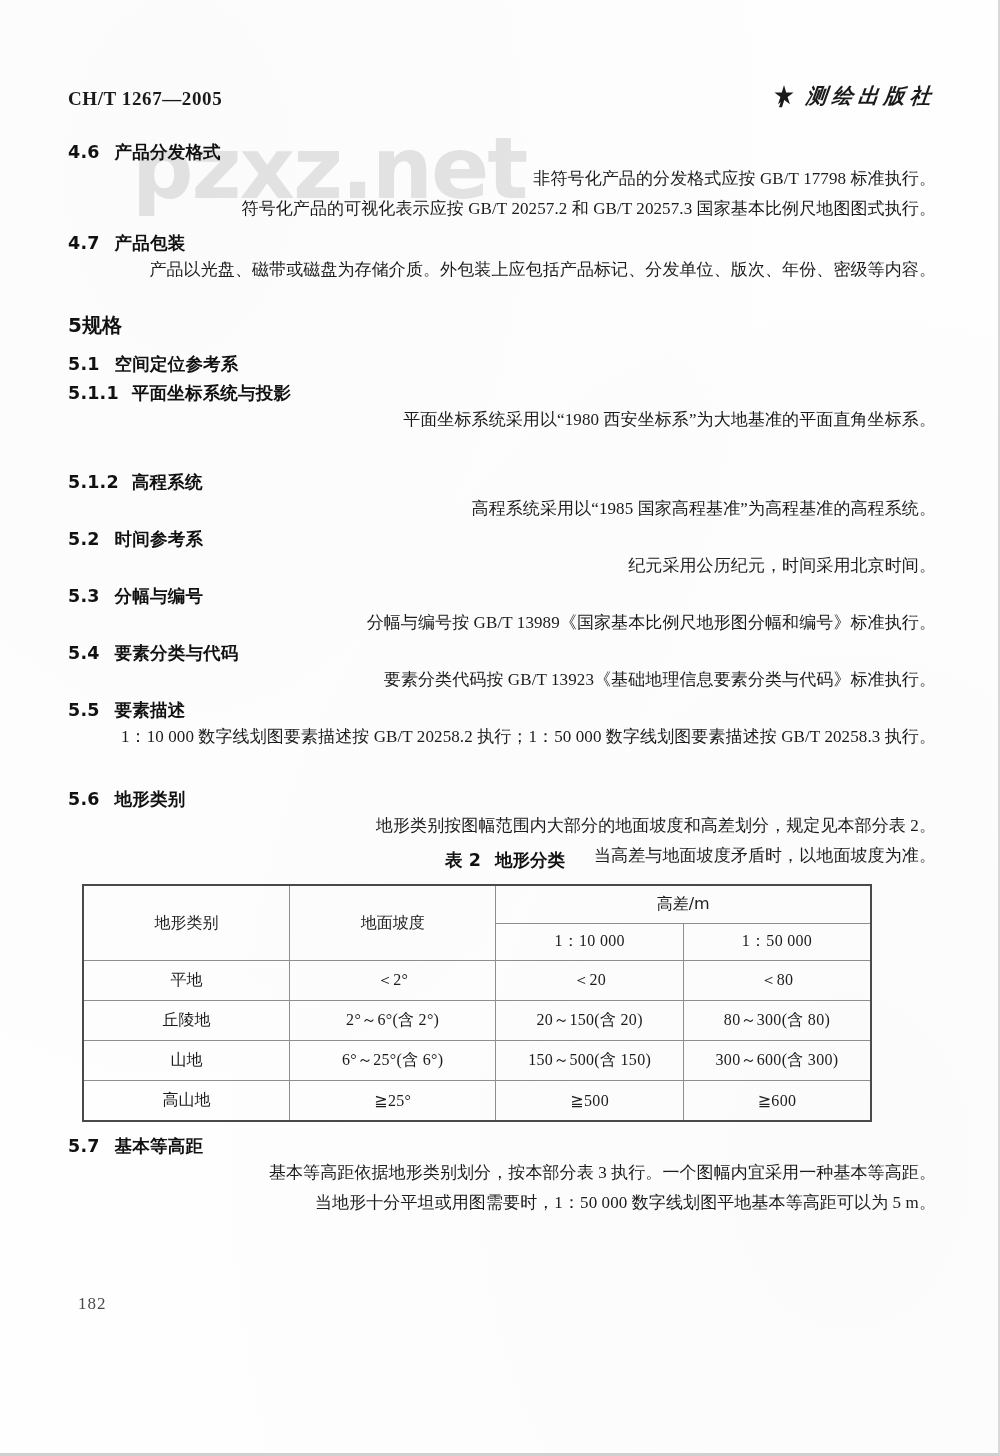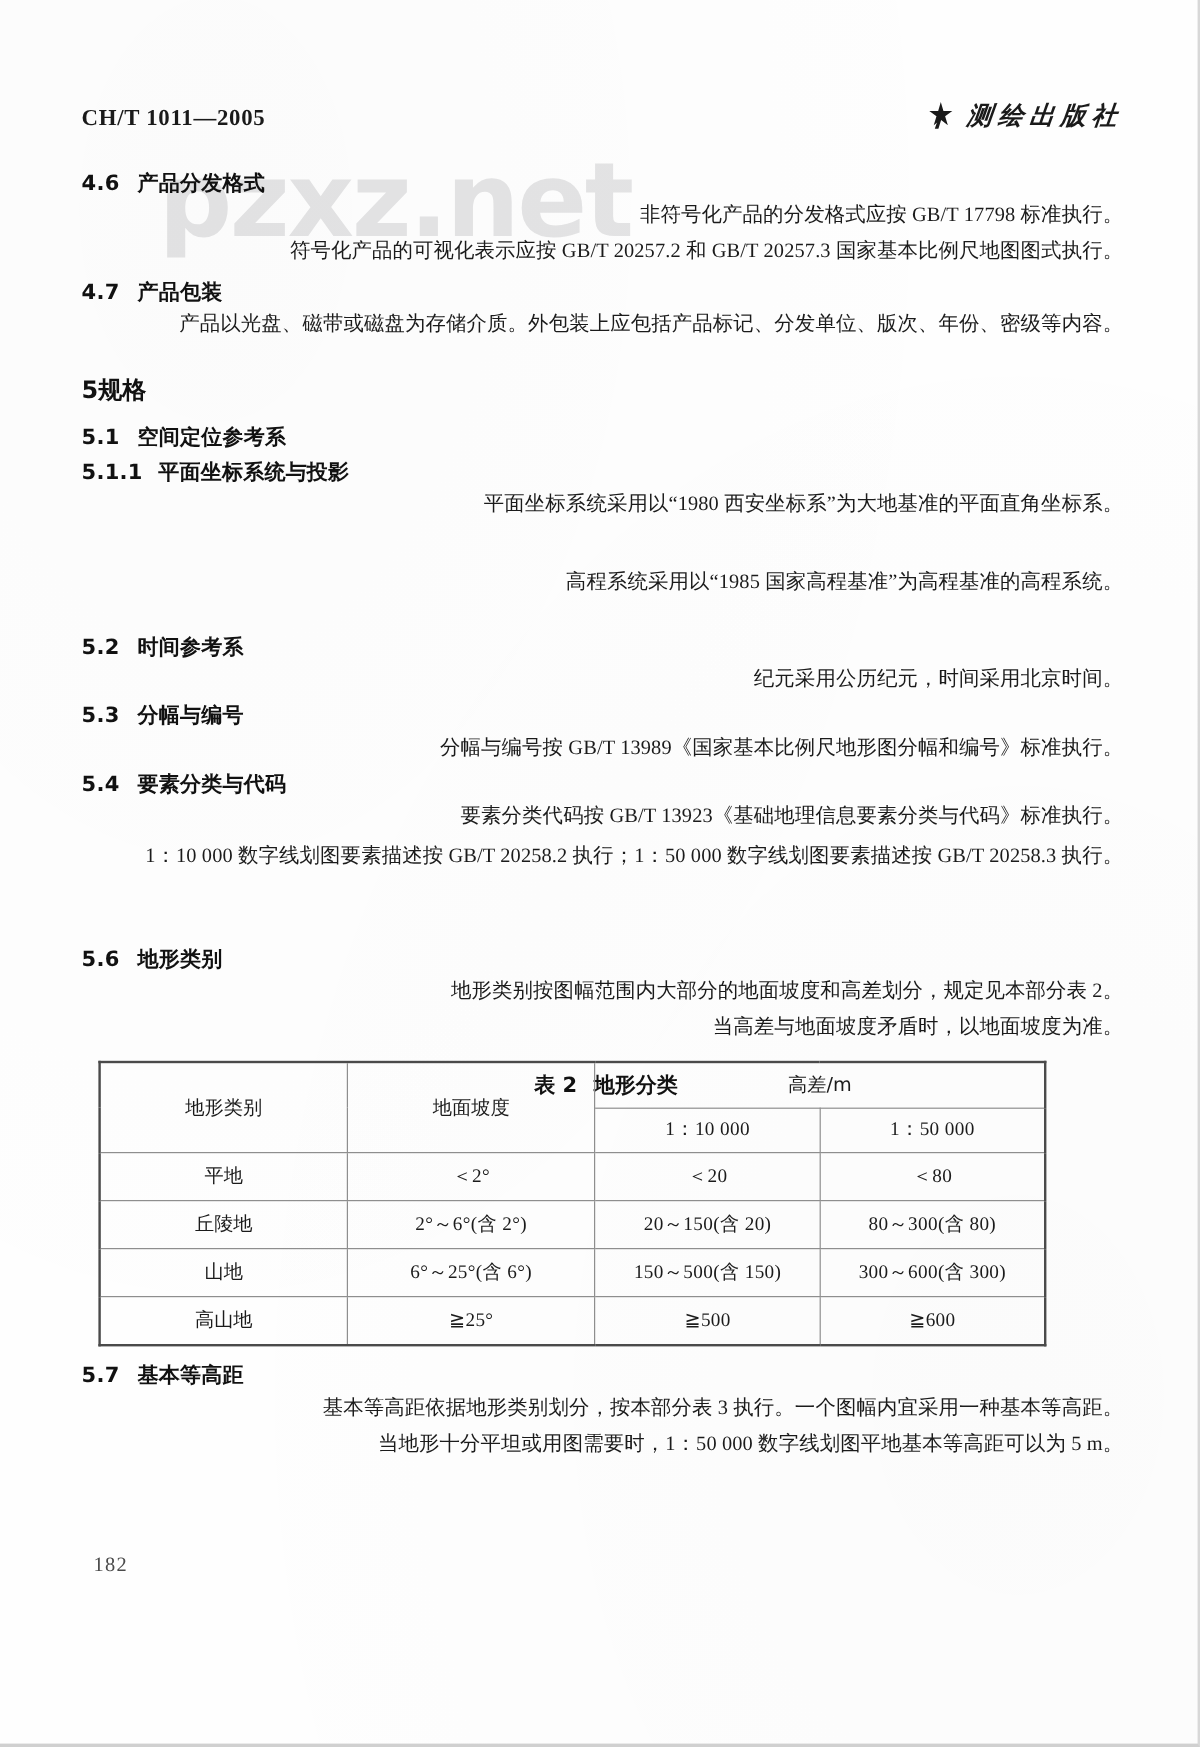--- a/index.html
+++ b/index.html
@@ -184,21 +184,21 @@
 <body>
 
 <div class="page">
   <div class="paper-tint"></div>
 
   <div class="watermark">pzxz.net</div>
 
   <div class="content">
 
     <div class="runhead">
-      <div class="std-code">CH/T 1011—2005</div>
+      <div class="std-code">CH/T 1267—2005</div>
       <div class="publisher">
         <span class="pub-emblem">
           <svg width="22" height="24" viewBox="0 0 22 24">
             <path d="M11 1 L13.2 8.4 L20.6 8.4 L14.6 12.9 L16.9 20.3 L11 15.8 L5.1 20.3 L7.4 12.9 L1.4 8.4 L8.8 8.4 Z" fill="#1a1a1a"></path>
             <path d="M9.4 13.5 L6.0 23.2 L9.0 23.2 L11.4 15.6 Z" fill="#1a1a1a"></path>
           </svg>
         </span>
         <span class="pub-name">测绘出版社</span>
       </div>
     </div>
@@ -231,20 +231,23 @@
     </div>
 
     <div class="block" style="top:381px;">
       <div class="h-sec">
         <span class="num">5.1.1</span><span class="gap-s"></span><span>平面坐标系统与投影</span>
       </div>
       <div class="para indent">平面坐标系统采用以“1980 西安坐标系”为大地基准的平面直角坐标系。</div>
     </div>
 
     <div class="block" style="top:470px;">
+      <div class="h-sec">
+        <span class="num">5.1.2</span><span class="gap-s"></span><span>高程系统</span>
+      </div>
       <div class="para indent">高程系统采用以“1985 国家高程基准”为高程基准的高程系统。</div>
     </div>
 
     <div class="block" style="top:527px;">
       <div class="h-sec">
         <span class="num">5.2</span><span class="gap-m"></span><span>时间参考系</span>
       </div>
       <div class="para indent">纪元采用公历纪元，时间采用北京时间。</div>
     </div>
 
@@ -256,32 +259,35 @@
     </div>
 
     <div class="block" style="top:641px;">
       <div class="h-sec">
         <span class="num">5.4</span><span class="gap-m"></span><span>要素分类与代码</span>
       </div>
       <div class="para indent">要素分类代码按 GB/T 13923《基础地理信息要素分类与代码》标准执行。</div>
     </div>
 
     <div class="block" style="top:698px;">
+      <div class="h-sec">
+        <span class="num">5.5</span><span class="gap-m"></span><span>要素描述</span>
+      </div>
       <div class="para indent">1：10 000 数字线划图要素描述按 GB/T 20258.2 执行；1：50 000 数字线划图要素描述按 GB/T 20258.3 执行。</div>
     </div>
 
     <div class="block" style="top:787px;">
       <div class="h-sec">
         <span class="num">5.6</span><span class="gap-m"></span><span>地形类别</span>
       </div>
       <div class="para indent">地形类别按图幅范围内大部分的地面坡度和高差划分，规定见本部分表 2。</div>
       <div class="para indent">当高差与地面坡度矛盾时，以地面坡度为准。</div>
     </div>
 
-    <div class="tbl-caption" style="top:892px;padding-left:12px;">
+    <div class="tbl-caption" style="top:848px;padding-left:12px;">
       <span>表 2</span><span class="sp"></span><span>地形分类</span>
     </div>
 
     <div class="tbl-wrap">
       <table class="grid">
         <colgroup>
           <col style="width:26.2%">
           <col style="width:26.2%">
           <col style="width:23.8%">
           <col style="width:23.8%">

